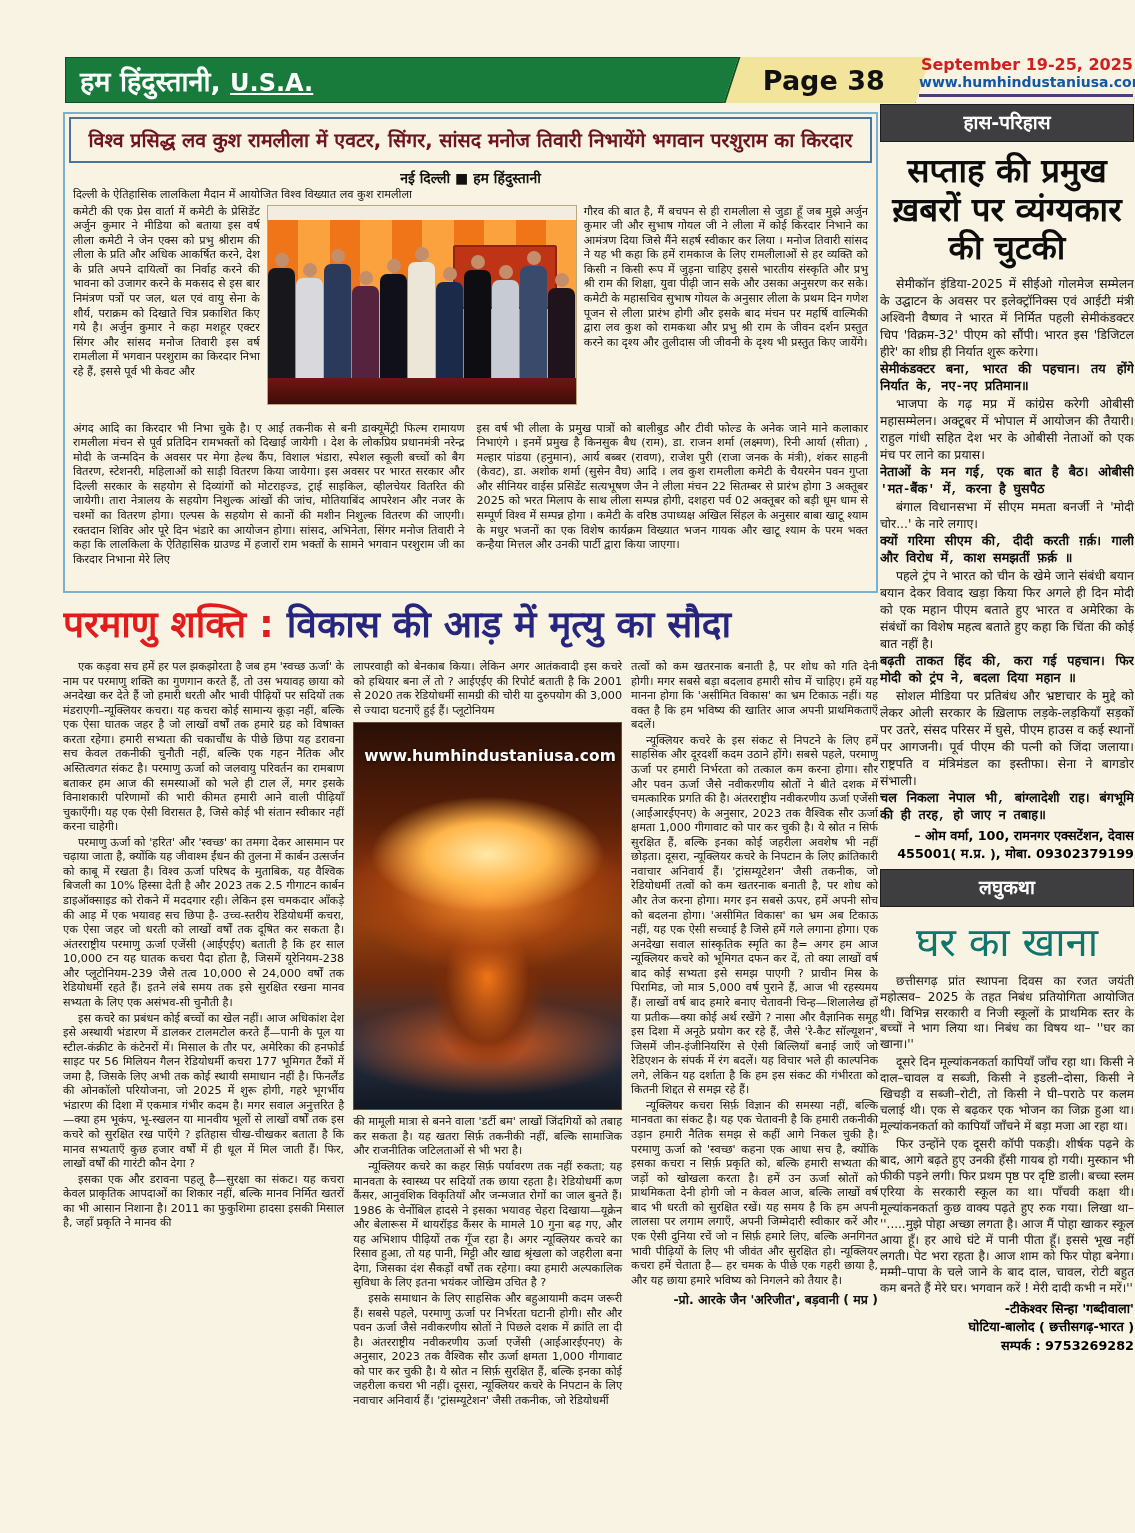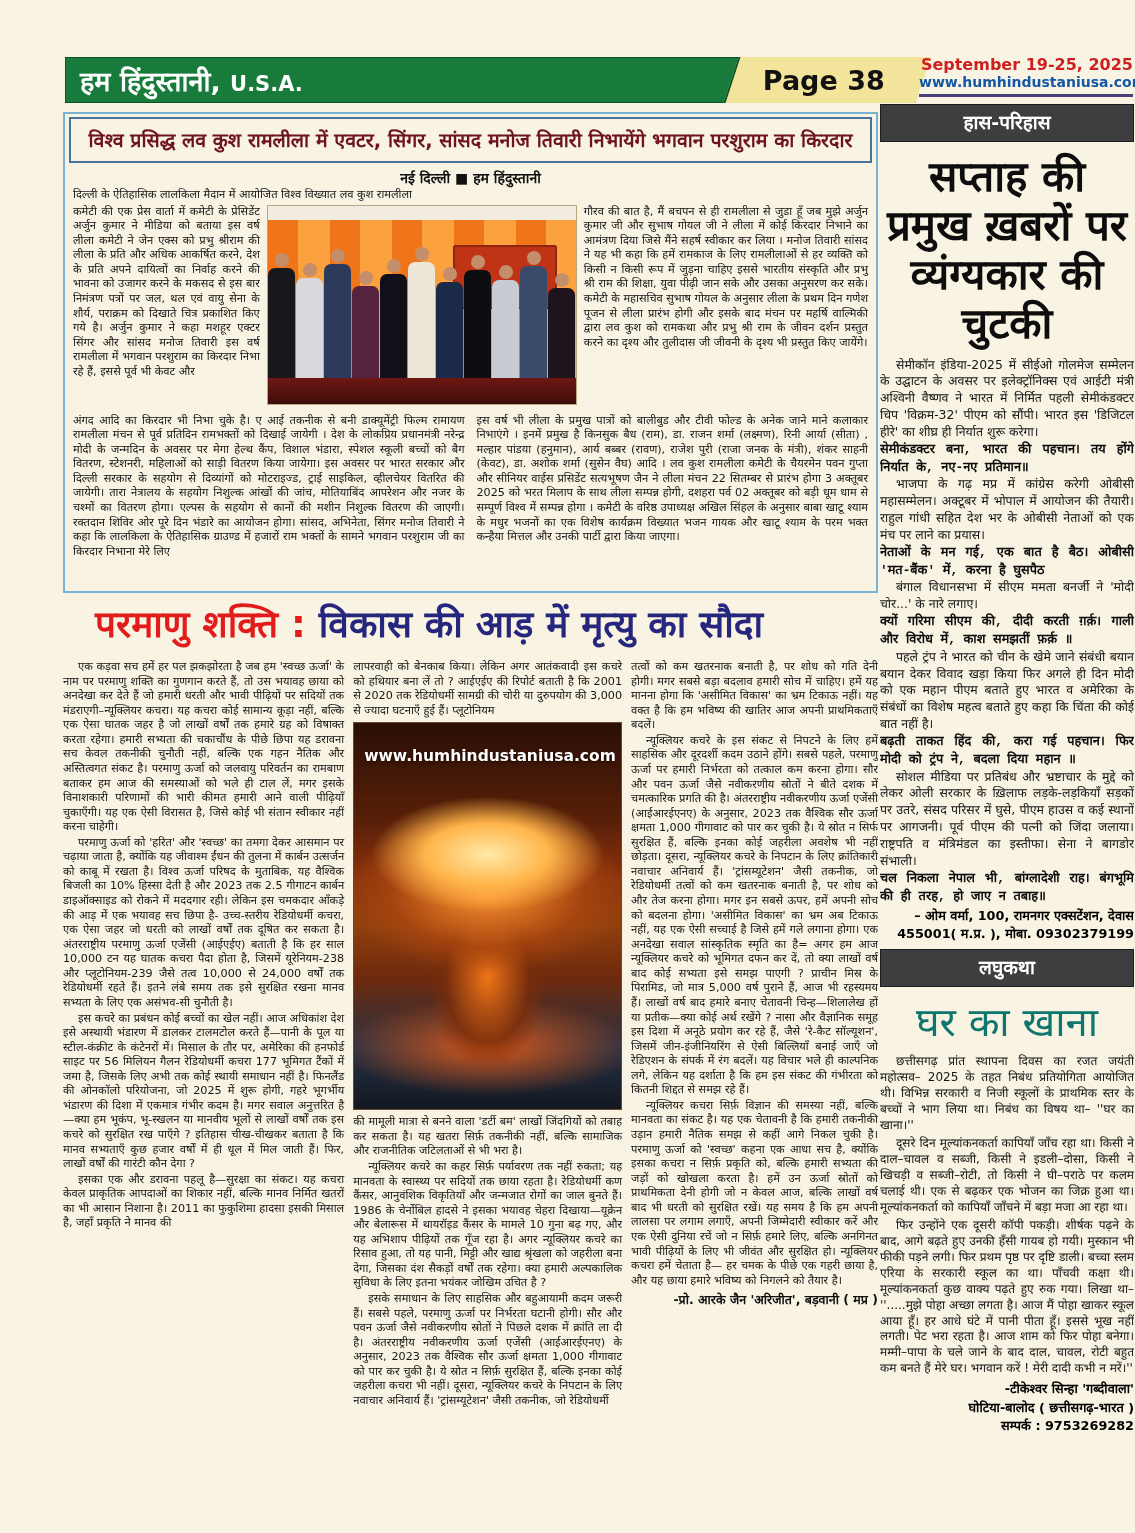--- a/index.html
+++ b/index.html
@@ -3,55 +3,55 @@
 <meta charset="utf-8">
 <style>
   * { margin:0; padding:0; box-sizing:border-box; }
   body { background:#d9d4c4; font-family:"DejaVu Sans", sans-serif; }
   .page { width:1135px; height:1533px; background:#f8f3e2; position:relative; overflow:hidden; margin:0 auto; }
 
   
   .masthead { position:absolute; top:55px; left:65px; width:1068px; height:52px; }
   .brandbar { position:absolute; left:0; top:2px; width:851px; height:46px; background:#187b3b; display:flex; align-items:center; justify-content:space-between; border:1px solid #0c5226; }
   .brand { color:#fff; font-weight:bold; font-size:27px; padding-left:14px; letter-spacing:0; }
-  .brand .usa { font-size:21px; }
+  .brand .usa { font-size:24px;text-decoration:underline; }
   .pagebox { background:#f3e49b; height:46px; display:flex; align-items:center; padding:0 38px 0 30px; transform:skewX(-18deg); margin-right:-8px; border-left:2px solid #0c5226; }
   .pagebox span { transform:skewX(18deg); font-size:27px; font-weight:bold; color:#111; }
   .mast-right { position:absolute; right:0; top:0; text-align:right; padding-bottom:4px; border-bottom:3px solid #4a3f7d; width:214px; }
   .mast-date { color:#cf1f1f; font-weight:bold; font-size:16px; }
   .mast-site { color:#1457a6; font-weight:bold; font-size:14px; }
 
   
   .ram-box { position:absolute; top:112px; left:63px; width:815px; height:481px; border:2px solid #79b1d3; background:#f8f3e2; padding:3px 4px; }
   .ram-headline { border:2px solid #49739c; color:#6d1420; font-weight:bold; font-size:19.5px; text-align:center; padding:7px 2px 8px; white-space:nowrap; overflow:hidden; }
   .ram-byline { text-align:center; font-weight:bold; font-size:14px; margin-top:5px; color:#111; }
   .ram-intro { font-size:11.6px; padding:1px 4px 0; color:#111; }
   .ram-row1 { display:flex; gap:7px; padding:0 4px; margin-top:2px; height:205px; overflow:hidden; }
   .ram-colL { width:23.5%; }
   .ram-colR { flex:1; }
-  .ram-row2 { display:flex; gap:12px; padding:0 4px; margin-top:4px; overflow:hidden;justify-content:flex-end; }
+  .ram-row2 { display:flex; gap:12px; padding:0 4px; margin-top:12px; overflow:hidden;justify-content:flex-end; }
   .ram-row2 > div { width:50%; }
   .btxt { font-size:11.2px; line-height:1.3; text-align:justify; color:#151515; }
 
   
   .photo { width:39%; height:200px; position:relative; overflow:hidden; border:1px solid #b9a77f;
     background:
       linear-gradient(180deg, #f3ece0 0 14px, rgba(0,0,0,0) 14px),
       repeating-linear-gradient(90deg, #ef7518 0 30px, #fba13e 30px 62px);
   }
   .photo .stage { position:absolute; left:0; right:0; bottom:0; height:26px; background:linear-gradient(#6e1712,#3f0c08); }
   .photo .banner { position:absolute; right:6%; top:20%; width:34%; height:32%; background:#c03416; border-radius:3px; box-shadow:0 0 0 2px #8e2510 inset; }
   .people { position:absolute; left:0; right:0; bottom:18px; display:flex; justify-content:space-around; align-items:flex-end; height:150px; }
   .pp { display:flex; flex-direction:column; align-items:center; }
   .pp .head { width:14px; height:14px; border-radius:50%; background:#c58e6b; margin-bottom:1px; }
   .pp .torso { width:27px; border-radius:7px 7px 0 0; }
 
   
   .nuke { position:absolute; top:597px; left:63px; width:815px; height:936px; overflow:hidden; }
-  .nuke-head { font-weight:bold; font-size:37px; white-space:nowrap;margin-left:32px; }
+  .nuke-head { font-weight:bold; font-size:37px; white-space:nowrap; }
   .nuke-head .r { color:#e21b1b; }
   .nuke-head .b { color:#26267f; }
   .nuke-body { display:flex; gap:9px; margin-top:12px; }
   .ncol1 { width:34.5%; }
   .ncol2 { width:33%; }
   .ncol3 { flex:1; }
   .np { font-size:11.2px; line-height:1.3; text-align:justify; color:#151515; }
   .np.ind { text-indent:15px; }
   .np + .np { margin-top:1px; }
   .nuke-author { font-weight:bold; font-size:12.5px; text-align:right; margin-top:3px; color:#111; }
@@ -62,21 +62,21 @@
       radial-gradient(ellipse 66% 26% at 50% 44%, #ff9330 0%, rgba(170,70,15,0.75) 55%, rgba(90,30,8,0) 80%),
       radial-gradient(ellipse 26% 28% at 50% 66%, #f07418 0%, rgba(120,45,10,0.8) 60%, rgba(60,20,5,0) 85%),
       radial-gradient(ellipse 80% 18% at 50% 84%, #d8581a 0%, rgba(60,30,20,0) 70%),
       linear-gradient(180deg, #2a0f06 0%, #5a2008 26%, #8a330c 40%, #93400e 52%, #6e2a0c 66%, #273043 84%, #121822 100%);
   }
   .cloud .wm { position:absolute; top:24px; left:10px; color:#ffffff; font-weight:bold; font-size:15.5px; text-shadow:0 1px 3px rgba(0,0,0,.65); }
 
   
   .sidebar { position:absolute; left:880px; top:104px; width:254px; height:1421px; overflow:hidden; }
   .sec-head { background:#3e3e40; color:#fff; text-align:center; font-weight:bold; font-size:19px; padding:4px 0 6px; border:1px solid #1d1d1d; }
-  .satire-title { font-weight:bold; font-size:42px; line-height:1.17; text-align:center; color:#0d0d0d; margin:10px 0 8px; }
+  .satire-title { font-weight:bold; font-size:33px; line-height:1.17; text-align:center; color:#0d0d0d; margin:10px 0 8px; }
   .sp { font-size:12.4px; line-height:1.37; text-align:justify; color:#151515; text-indent:16px; }
   .couplet { font-size:12.8px; line-height:1.37; font-weight:bold; color:#0d0d0d; text-align:justify;font-family:Liberation Mono, monospace; }
   .satire-author { font-weight:bold; font-size:12.8px; text-align:right; line-height:1.4; margin-top:2px; }
   .lk-title { font-weight:normal; font-size:40px; text-align:center; color:#0f766e; margin:6px 0 6px; }
   .lkp { font-size:12px; line-height:1.33; text-align:justify; color:#151515; text-indent:16px; }
   .lkp + .lkp { margin-top:2px; }
   .lk-author { font-weight:bold; font-size:12.8px; text-align:right; line-height:1.45; margin-top:3px; }
 </style>
 </head>
 <body>

